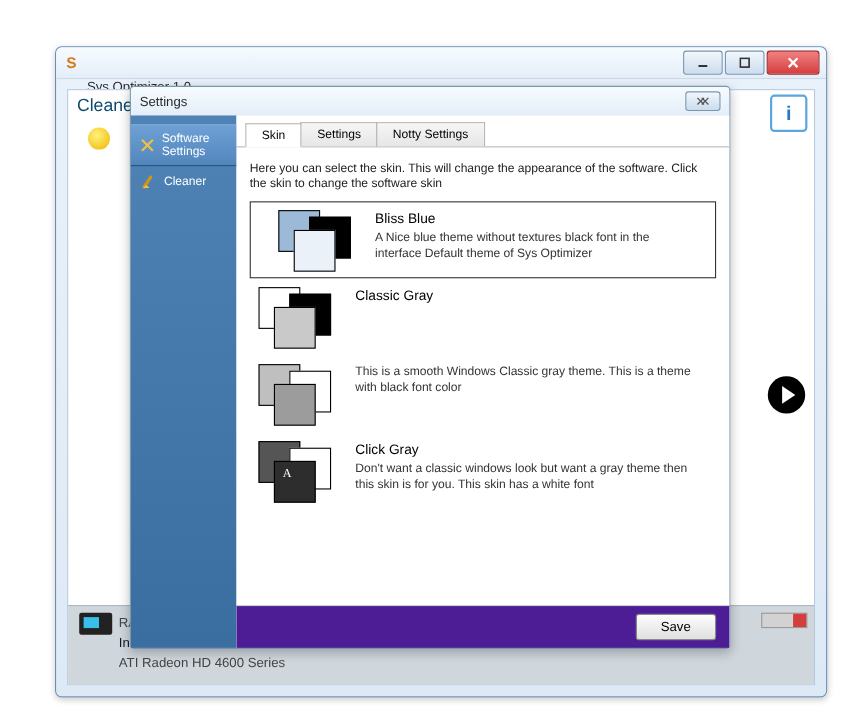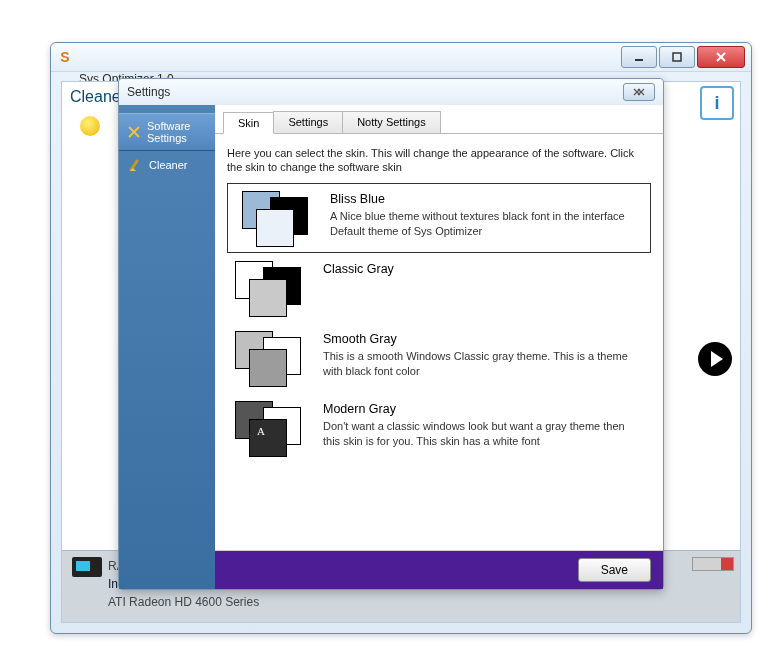--- a/index.html
+++ b/index.html
@@ -209,21 +209,21 @@
   .desc { font-size: 11px; color: #222; margin: 4px 0 8px; line-height: 1.3; }
   .skin-list { }
   .skin-item {
     display: flex;
     gap: 18px;
     padding: 8px 8px;
     align-items: flex-start;
   }
   .skin-item.selected {
     border: 1px solid #333;
-    padding: 7px 14px;
+    padding: 7px 25px;
   }
   .swatch {
     width: 70px; height: 54px;
     position: relative;
     flex-shrink: 0;
   }
   .swatch .sq {
     position: absolute; width: 36px; height: 36px;
     border: 1px solid #000;
   }
@@ -360,33 +360,32 @@
                 <div class="skin-name">Classic Gray</div>
               </div>
             </div>
             <div class="skin-item">
               <div class="swatch">
                 <div class="sq" style="background: rgb(191, 191, 191); left: 0px; top: 0px; z-index: 1;"></div>
                 <div class="sq" style="background: rgb(255, 255, 255); left: 28px; top: 6px; z-index: 2;"></div>
                 <div class="sq" style="background: rgb(156, 156, 156); left: 14px; top: 18px; z-index: 3;"></div>
               </div>
               <div class="skin-text">
-                <div class="skin-name">Smooth Gray</div>
                 <div>This is a smooth Windows Classic gray theme. This is a theme with black font color</div>
               </div>
             </div>
             <div class="skin-item">
               <div class="swatch">
                 <div class="sq" style="background: rgb(85, 85, 85); left: 0px; top: 0px; z-index: 1;"></div>
                 <div class="sq" style="background: rgb(255, 255, 255); left: 28px; top: 6px; z-index: 2;"></div>
                 <div class="sq" style="background: rgb(45, 45, 45); left: 14px; top: 18px; z-index: 3;"></div>
                 <span class="aletter" style="left: 22px; top: 24px; z-index: 5;">A</span>
               </div>
               <div class="skin-text">
-                <div class="skin-name">Modern Gray</div>
+                <div class="skin-name">Click Gray</div>
                 <div>Don't want a classic windows look but want a gray theme then this skin is for you. This skin has a white font</div>
               </div>
             </div>
           </div>
       </div>
 
       <div class="save-bar">
         <div class="save-btn"><span>Save</span></div>
       </div>
     </div>

